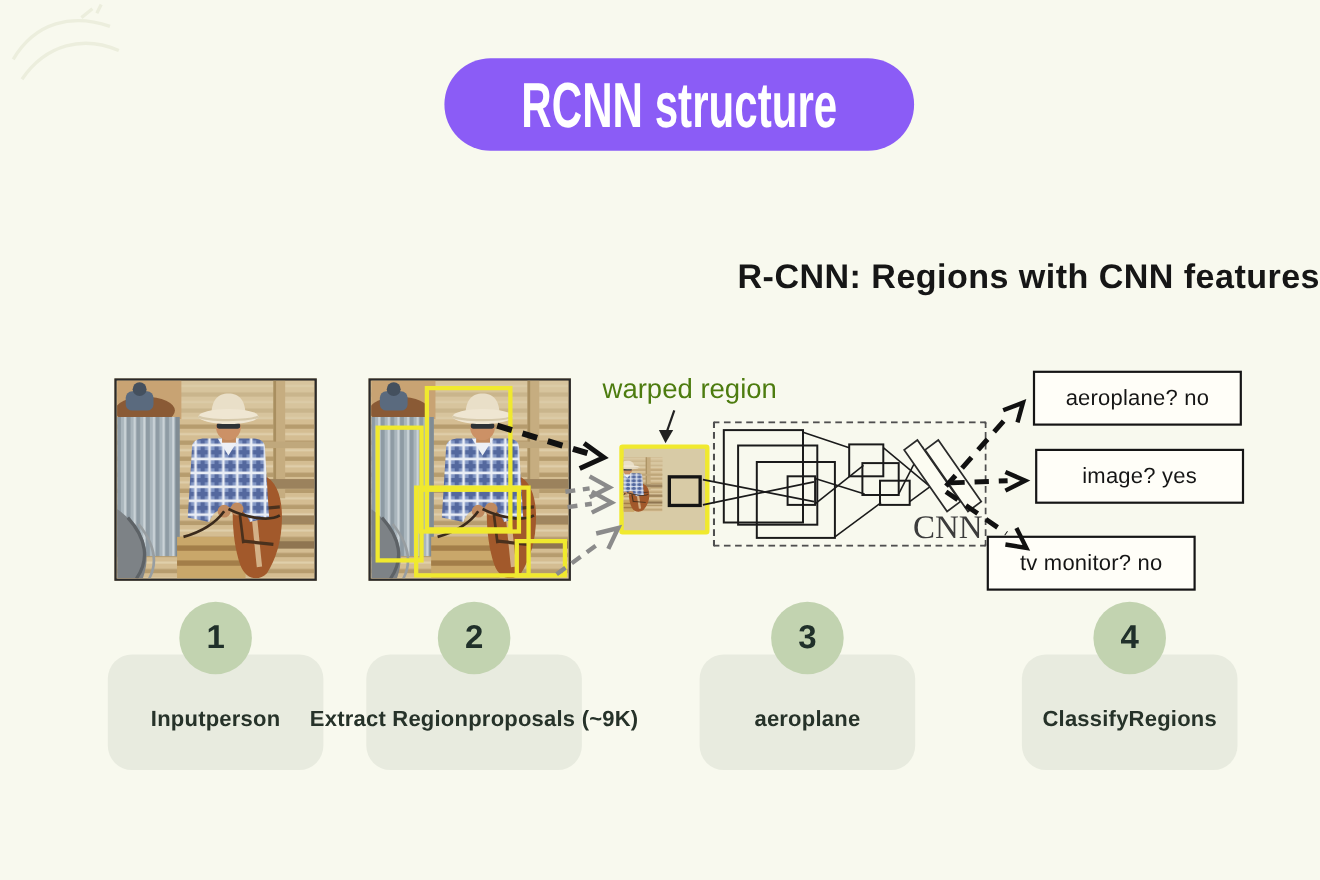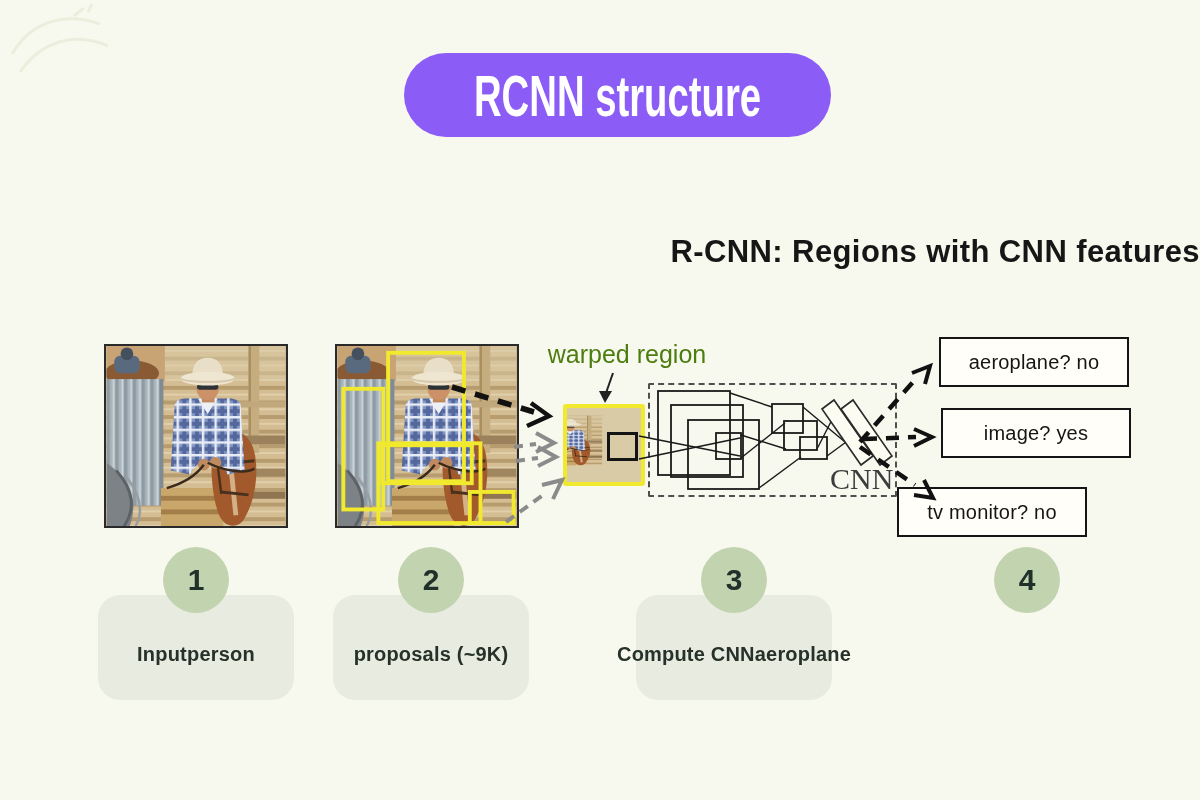--- a/index.html
+++ b/index.html
@@ -206,32 +206,36 @@
 <div class="step" id="step-0">
   <div class="step-circle">1</div>
   <div class="step-card">
     <div class="step-line">Input</div>
     <div class="step-line">person</div>
   </div>
 </div>
 <div class="step" id="step-1">
   <div class="step-circle">2</div>
   <div class="step-card">
+    <div class="step-line">Extract Region</div>
     <div class="step-line">proposals (~9K)</div>
   </div>
 </div>
 <div class="step" id="step-2">
   <div class="step-circle">3</div>
   <div class="step-card">
-    <div class="step-line">Compute CNN</div>
     <div class="step-line">aeroplane</div>
   </div>
 </div>
 <div class="step" id="step-3">
   <div class="step-circle">4</div>
+  <div class="step-card">
+    <div class="step-line">Classify</div>
+    <div class="step-line">Regions</div>
+  </div>
 </div>
 
 <svg class="connector" width="1200" height="800" viewBox="0 0 1200 800">
 
   <g>
     <line x1="613" y1="373" x2="606" y2="393" stroke="#222222" stroke-width="2"></line>
     <polygon points="605,403 599,391 612,391" fill="#222222"></polygon>
   </g>
 
   <g>

